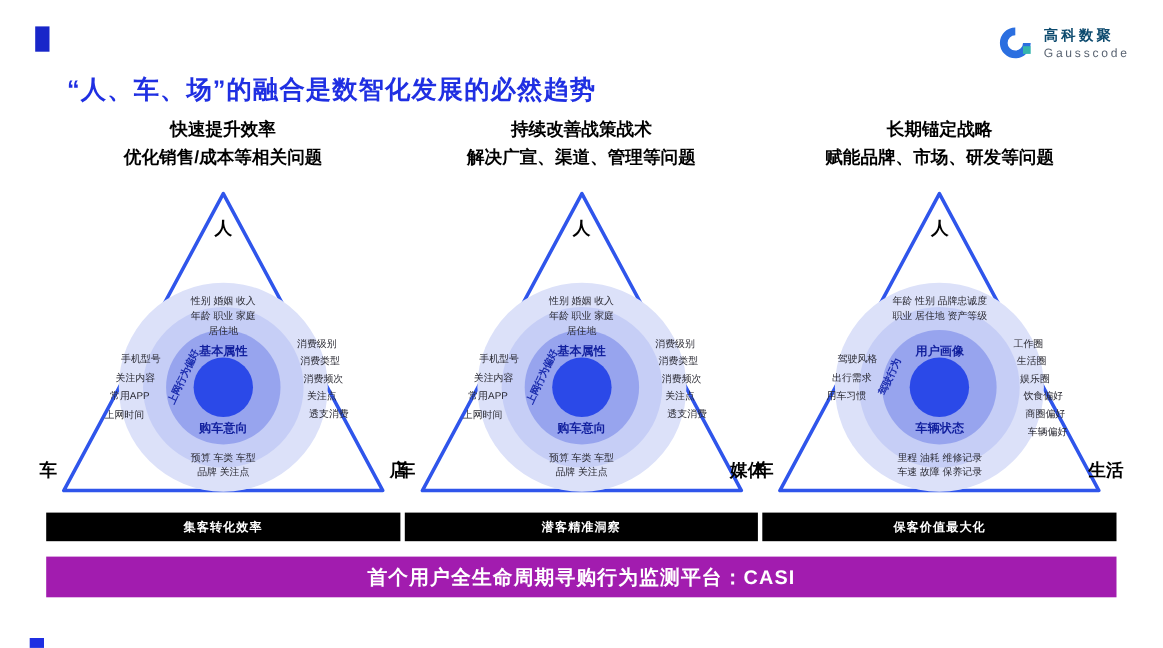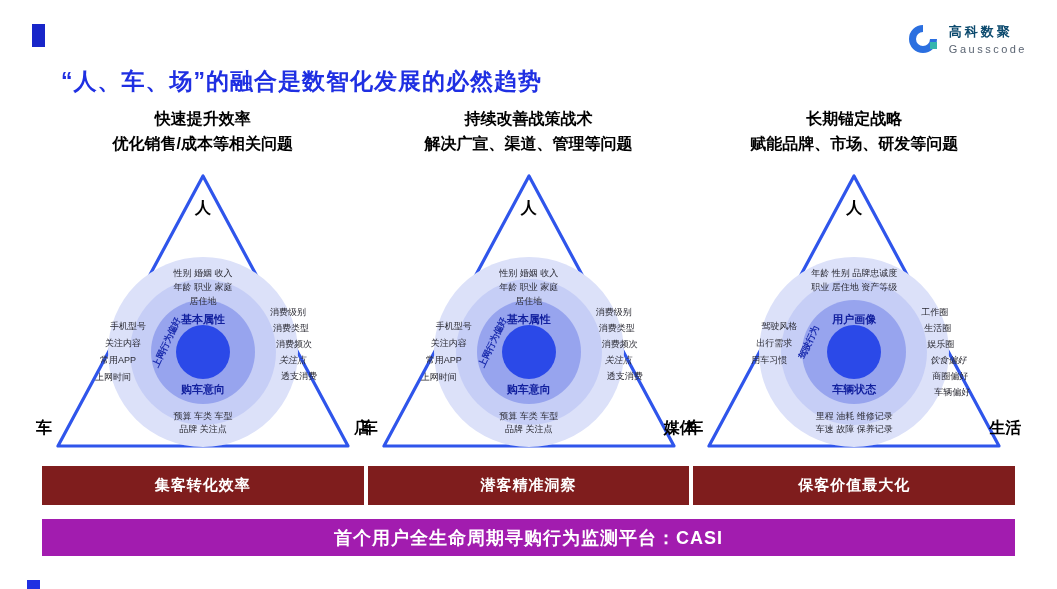--- a/index.html
+++ b/index.html
@@ -43,26 +43,26 @@
   .cluster-top    { left:0; right:0; top:96px; text-align:center; line-height:14px; }
   .cluster-bottom { left:0; right:0; top:240px; text-align:center; line-height:13px; }
   .cluster-left   { left:38px; top:148px; width:56px; text-align:right; line-height:17px; }
   .cluster-left  .line:nth-child(1){ transform:translateX(10px); }
   .cluster-left  .line:nth-child(2){ transform:translateX(5px); }
   .cluster-left  .line:nth-child(3){ transform:translateX(0px); }
   .cluster-left  .line:nth-child(4){ transform:translateX(-5px); }
   .cluster-right  { left:228px; top:134px; text-align:left; line-height:16px; }
   .cluster-right .line:nth-child(2){ transform:translateX(3px); }
   .cluster-right .line:nth-child(3){ transform:translateX(6px); }
-  .cluster-right .line:nth-child(4){ transform:translateX(9px);font-style:italic; }
+  .cluster-right .line:nth-child(4){ transform:translateX(9px); }
   .cluster-right .line:nth-child(5){ transform:translateX(11px); }
   .cluster-right .line:nth-child(6){ transform:translateX(13px); }
 
   
-  .col-banner { margin-top:4px; height:39px; background:#7f1d1d; color:#fff; font-size:15px; font-weight:bold;
+  .col-banner { margin-top:4px; height:26px; background:#000000; color:#fff; font-size:11px; font-weight:bold;
     display:flex; align-items:center; justify-content:center; letter-spacing:1px; }
   .main-banner { margin:14px 42px 0; height:37px; background:#a21caf; color:#fff; font-size:18px; font-weight:bold;
     display:flex; align-items:center; justify-content:center; letter-spacing:1px; }
   .footer-deco { position:absolute; left:27px; bottom:0; width:13px; height:9px; background:#1f2fe2; }
 </style>
 </head>
 <body>
 
 <div class="header">
   <div class="bullet"></div>

